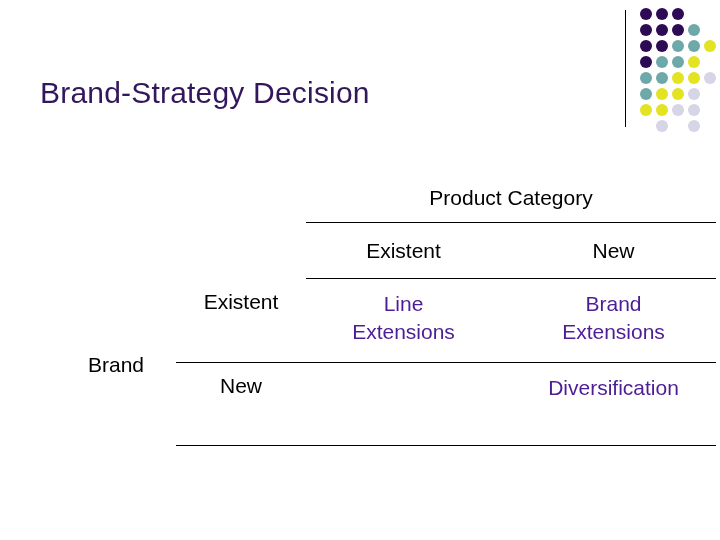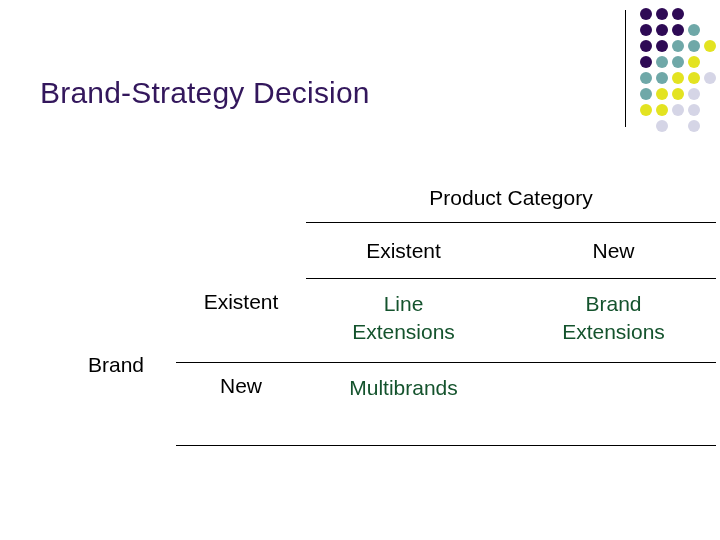--- a/index.html
+++ b/index.html
@@ -110,21 +110,21 @@
     font-size: 21px;
     color: #000000;
     text-align: center;
   }
   .rowhead.r1 { top: 290px; }
   .rowhead.r2 { top: 374px; }
 
   .cell {
     position: absolute;
     font-size: 21px;
-    color: #14532d;
+    color: #4c1d95;
     text-align: center;
     line-height: 1.35;
   }
   .cell.c1 { left: 290px; width: 195px; }
   .cell.c2 { left: 495px; width: 205px; }
   .cell.r1 { top: 290px; }
   .cell.r2 { top: 374px; }
 </style>
 </head>
 <body>
@@ -187,16 +187,16 @@
   <div class="cell r1 c1">
     <div>Line</div>
     <div>Extensions</div>
   </div>
 
   <div class="cell r1 c2">
     <div>Brand</div>
     <div>Extensions</div>
   </div>
 
-  <div class="cell r2 c1">Multibrands</div>
-
+
+  <div class="cell r2 c2">Diversification</div>
 
 </div>
 
 </body></html>

